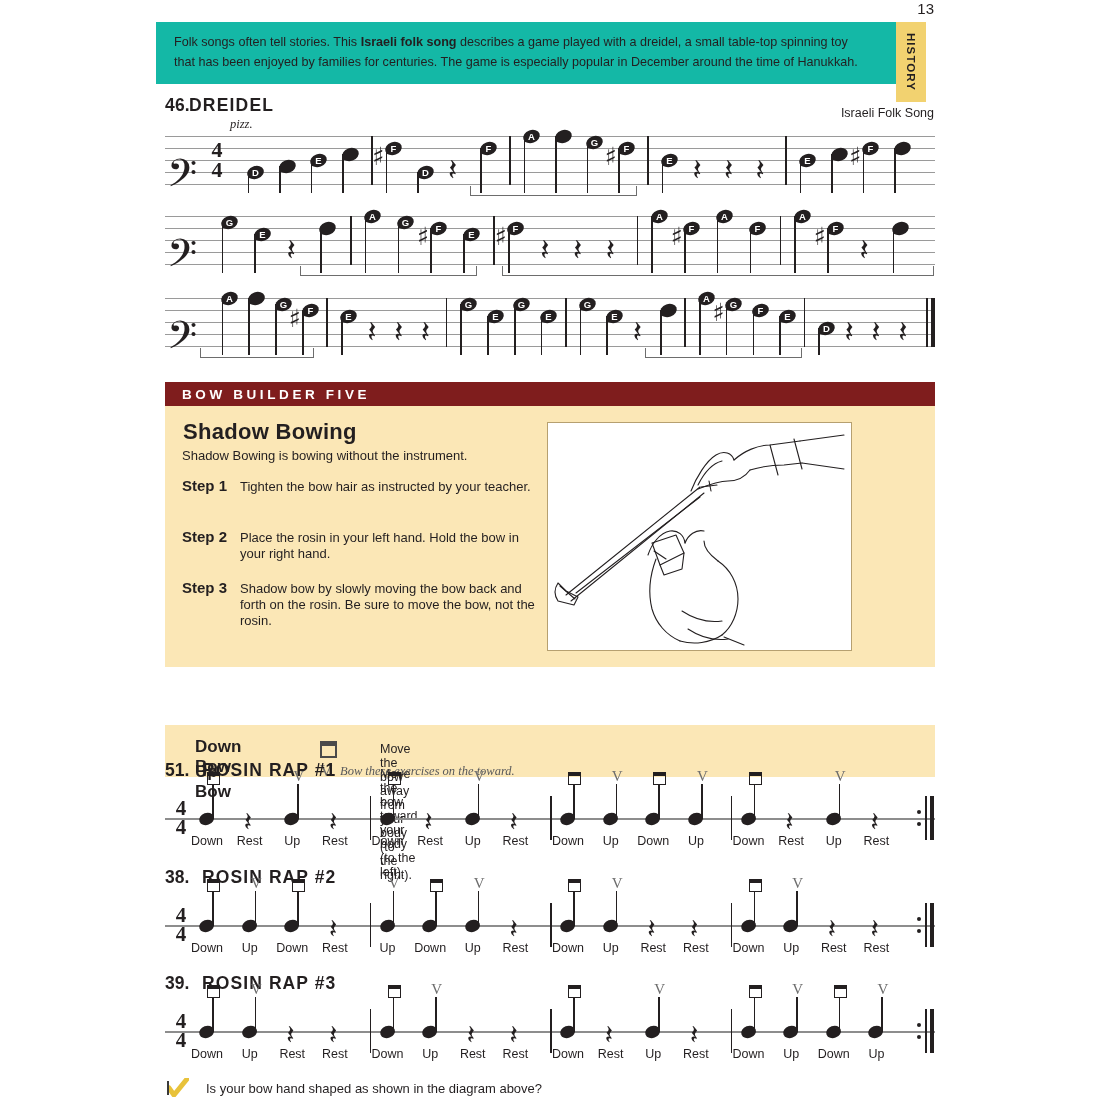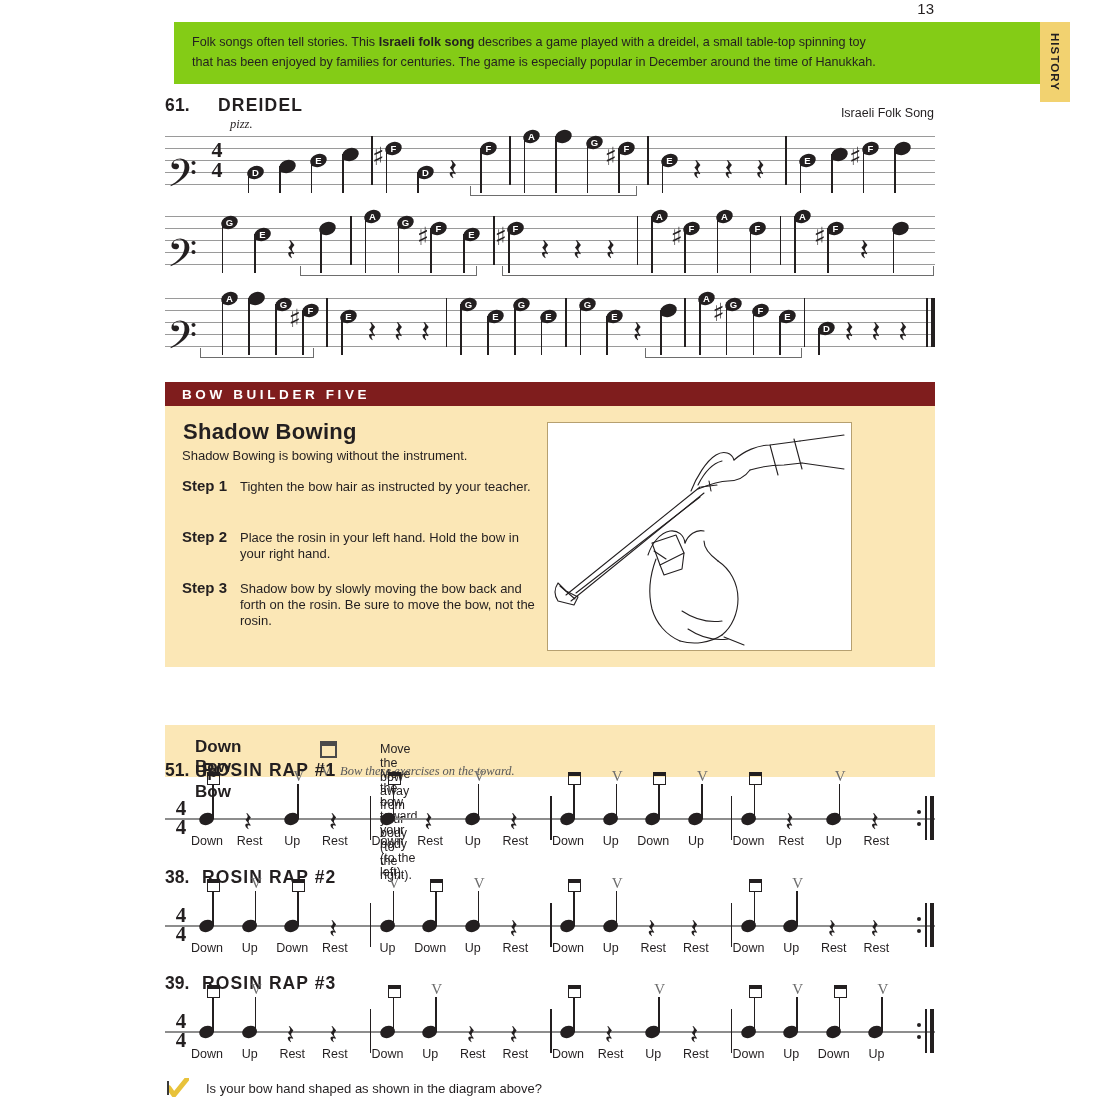--- a/index.html
+++ b/index.html
@@ -8,34 +8,34 @@
     font-family:"Liberation Sans",sans-serif;color:#231f20;
   }
   
   .page{position:absolute;left:0;top:0;width:1097px;height:1097px;}
   .abs{position:absolute;}
 
   
   #page-number{right:163px;top:0px;font-size:15px;color:#231f20;font-family:"Liberation Sans",sans-serif;}
 
   
-  #history-band{left:174px;top:22px;width:896px;height:62px;background:#84cc16;}
+  #history-band{left:156px;top:22px;width:770px;height:62px;background:#14b8a6;}
   #history-text{position:absolute;left:18px;top:10px;width:690px;font-size:12.6px;line-height:20px;color:#231f20;}
   #history-text b{font-weight:bold;}
   #history-tab{position:absolute;right:0;top:0;width:30px;height:80px;background:#f2d270;}
   #history-tab span{
     position:absolute;left:50%;top:50%;
     transform:translate(-50%,-50%) rotate(90deg);
     white-space:nowrap;font-size:11.5px;font-weight:bold;letter-spacing:1.1px;color:#231f20;
   }
 
   
   .songhead{position:absolute;font-weight:bold;}
   #song36-num{left:165px;top:95px;font-size:17.5px;letter-spacing:.2px;}
-  #song36-title{left:218px;top:95px;font-size:17.5px;letter-spacing:1.2px;}
+  #song36-title{left:189px;top:95px;font-size:17.5px;letter-spacing:1.2px;}
   #song36-credit{right:163px;top:106px;font-size:12.5px;font-weight:normal;}
   #pizz{left:230px;top:117px;font-size:12.5px;font-style:italic;font-family:"Liberation Serif",serif;}
 
   
   .stave{position:absolute;left:165px;width:770px;height:52px;}
   .sline{position:absolute;left:0;width:100%;height:1px;background:#9a9a9a;}
   .sline.l0{top:0px;}.sline.l1{top:12px;}.sline.l2{top:24px;}.sline.l3{top:36px;}.sline.l4{top:48px;}
   .barline{position:absolute;top:0;width:1.6px;height:49px;background:#231f20;}
   .endbar{position:absolute;top:0;height:49px;}
   .endbar i{position:absolute;top:0;height:49px;background:#231f20;display:block;}
@@ -109,21 +109,21 @@
 
   <div class="abs" id="history-band">
     <div id="history-text">
       <span>Folk songs often tell stories.  This </span><b>Israeli folk song</b><span> describes a game played with a dreidel, a small table-top spinning toy that has been enjoyed by families for centuries.  The game is especially popular in December around the time of Hanukkah.</span>
     </div>
     <div id="history-tab">
       <span>HISTORY</span>
     </div>
   </div>
 
-  <div class="abs songhead" id="song36-num">61.</div>
+  <div class="abs songhead" id="song36-num">46.</div>
   <div class="abs songhead" id="song36-title">DREIDEL</div>
   <div class="abs songhead" id="song36-credit">Israeli Folk Song</div>
   <div class="abs" id="pizz">pizz.</div>
 
   <div id="staves-host">
       <div class="stave" style="top: 136px;">
         <div class="sline l0"></div>
         <div class="sline l1"></div>
         <div class="sline l2"></div>
         <div class="sline l3"></div>

